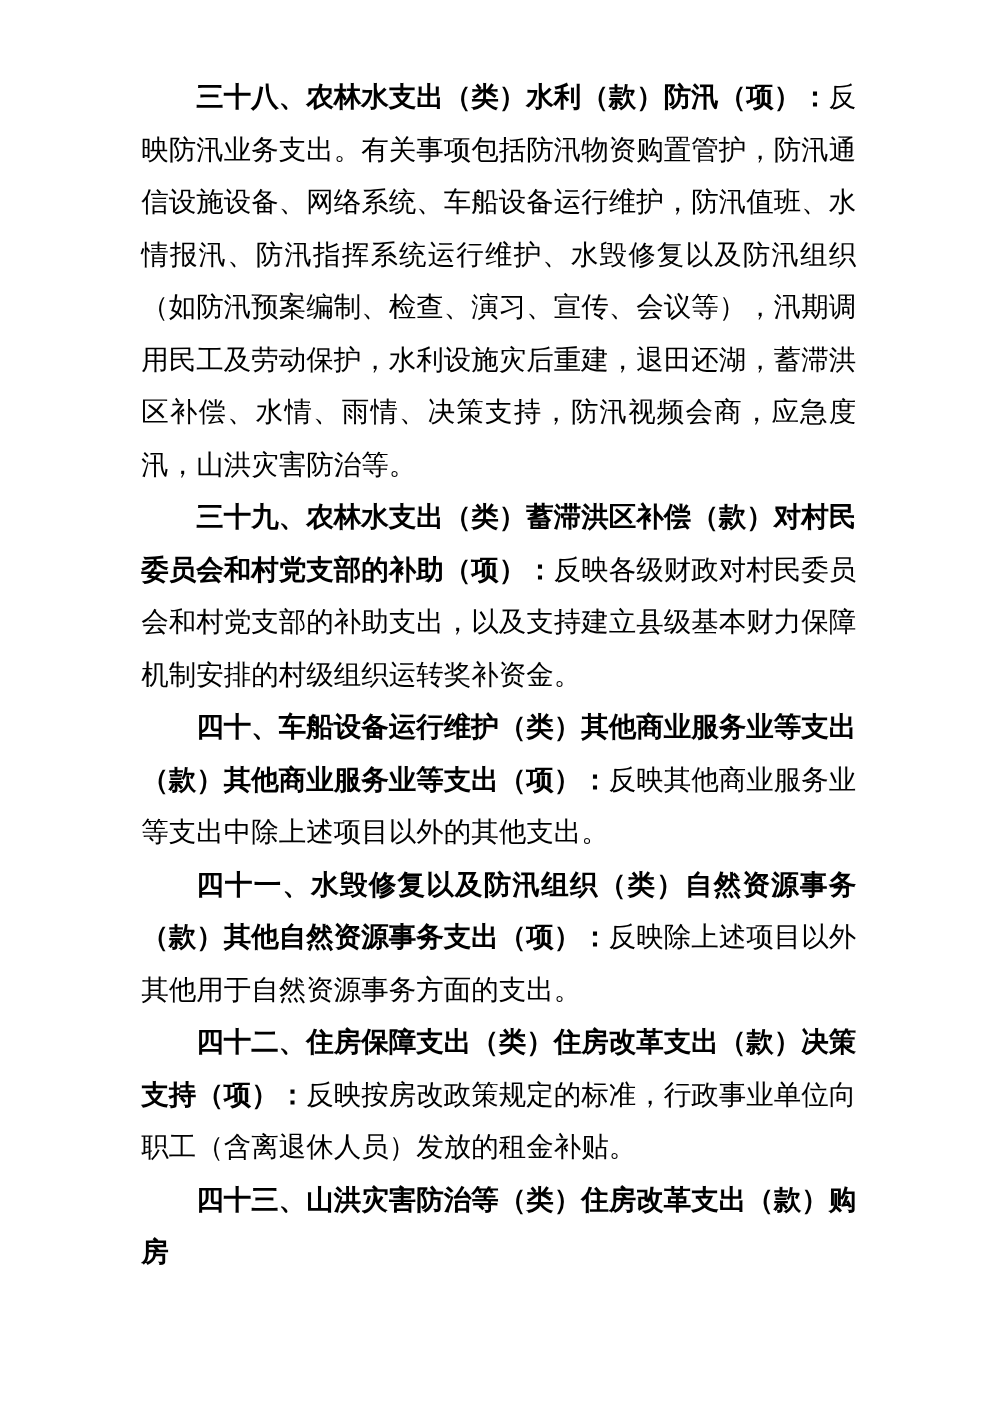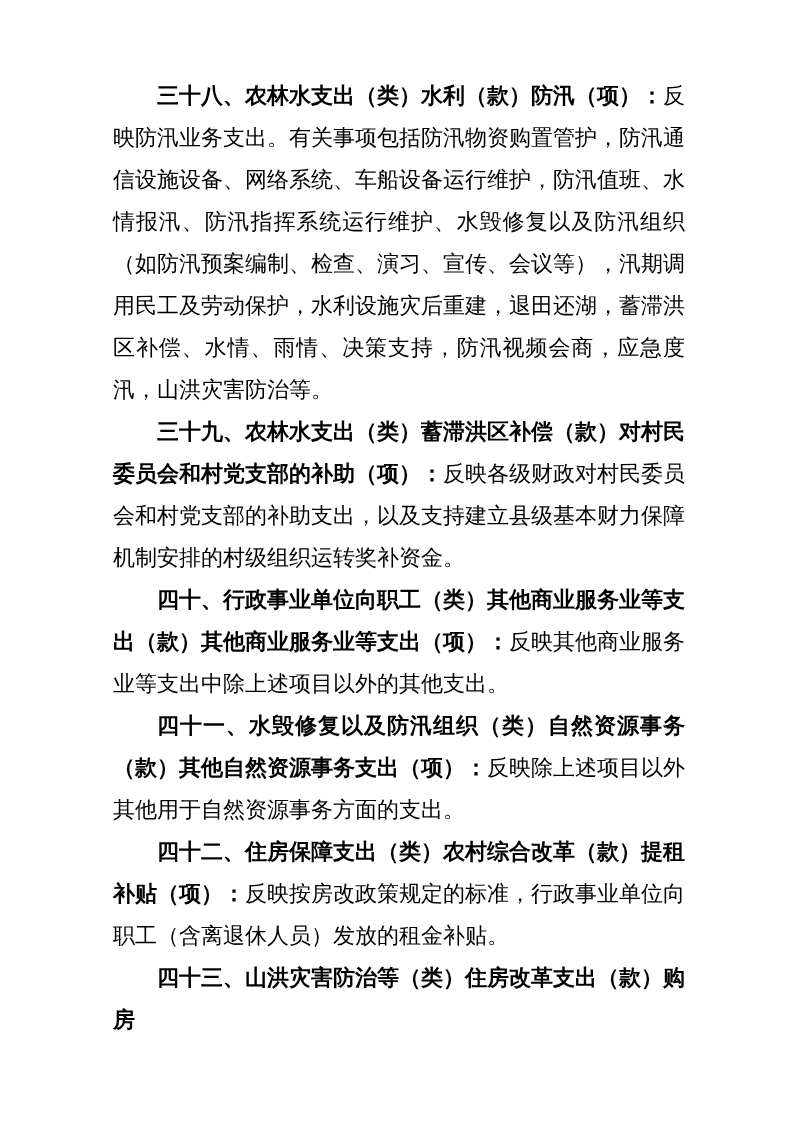--- a/index.html
+++ b/index.html
@@ -12,21 +12,21 @@
     height: 1122px;
     overflow: hidden;
     font-family: "Liberation Serif", serif;
     color: #000000;
   }
   .page {
     box-sizing: border-box;
     width: 793px;
     height: 1122px;
     background: #ffffff;
-    padding: 75px 108px 0 113px;
+    padding: 57px 108px 0 113px;
   }
   .para {
     margin: 0;
     font-size: 22px;
     line-height: 42px;
     text-align: justify;
     text-justify: inter-ideograph;
     text-indent: 44px;
     word-break: break-all;
   }
@@ -41,24 +41,24 @@
 <body>
 
 <div class="page">
   <p class="para">
     <span class="head">三十八、农林水支出（类）水利（款）防汛（项）：</span><span class="body">反映防汛业务支出。有关事项包括防汛物资购置管护，防汛通信设施设备、网络系统、车船设备运行维护，防汛值班、水情报汛、防汛指挥系统运行维护、水毁修复以及防汛组织（如防汛预案编制、检查、演习、宣传、会议等），汛期调用民工及劳动保护，水利设施灾后重建，退田还湖，蓄滞洪区补偿、水情、雨情、决策支持，防汛视频会商，应急度汛，山洪灾害防治等。</span>
   </p>
   <p class="para">
     <span class="head">三十九、农林水支出（类）蓄滞洪区补偿（款）对村民委员会和村党支部的补助（项）：</span><span class="body">反映各级财政对村民委员会和村党支部的补助支出，以及支持建立县级基本财力保障机制安排的村级组织运转奖补资金。</span>
   </p>
   <p class="para">
-    <span class="head">四十、行政事业单位向职工（类）其他商业服务业等支出（款）其他商业服务业等支出（项）：</span><span class="body">反映其他商业服务业等支出中除上述项目以外的其他支出。</span>
+    <span class="head">四十、车船设备运行维护（类）其他商业服务业等支出（款）其他商业服务业等支出（项）：</span><span class="body">反映其他商业服务业等支出中除上述项目以外的其他支出。</span>
   </p>
   <p class="para">
     <span class="head">四十一、水毁修复以及防汛组织（类）自然资源事务（款）其他自然资源事务支出（项）：</span><span class="body">反映除上述项目以外其他用于自然资源事务方面的支出。</span>
   </p>
   <p class="para">
-    <span class="head">四十二、住房保障支出（类）农村综合改革（款）提租补贴（项）：</span><span class="body">反映按房改政策规定的标准，行政事业单位向职工（含离退休人员）发放的租金补贴。</span>
+    <span class="head">四十二、住房保障支出（类）住房改革支出（款）决策支持（项）：</span><span class="body">反映按房改政策规定的标准，行政事业单位向职工（含离退休人员）发放的租金补贴。</span>
   </p>
   <p class="para">
     <span class="head">四十三、山洪灾害防治等（类）住房改革支出（款）购房</span><span class="body"></span>
   </p>
 </div>
 
 </body></html>

